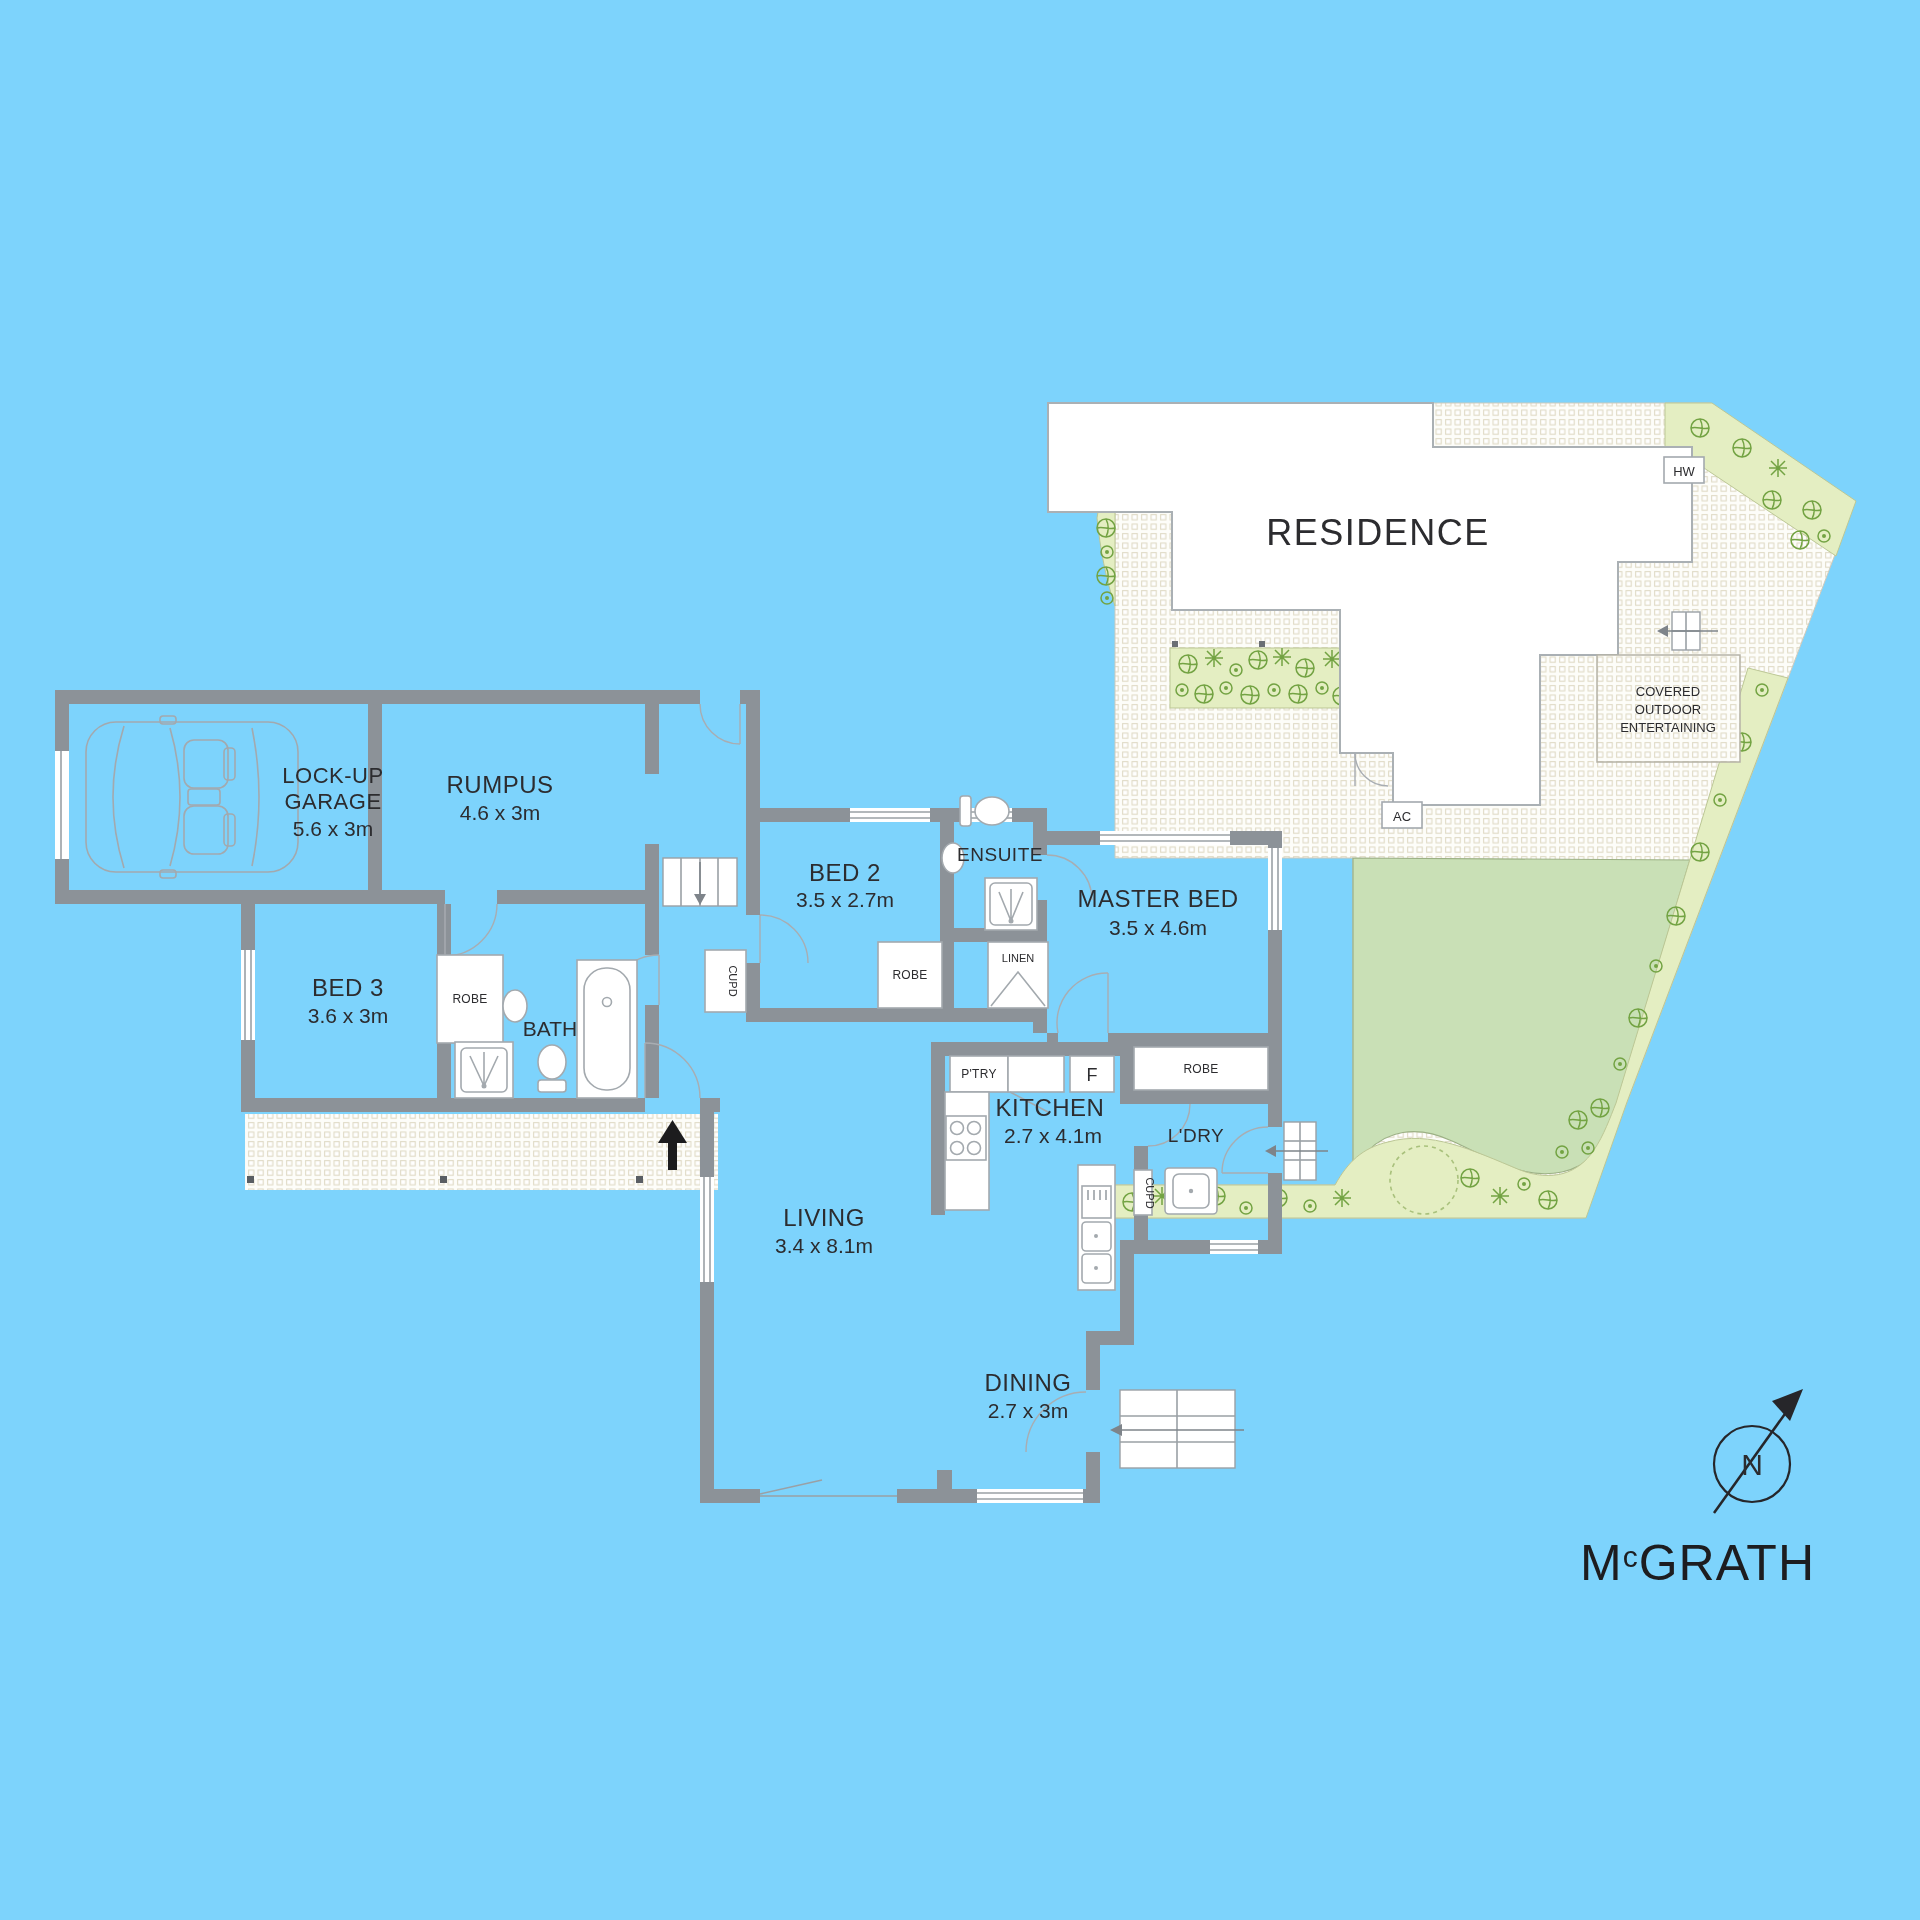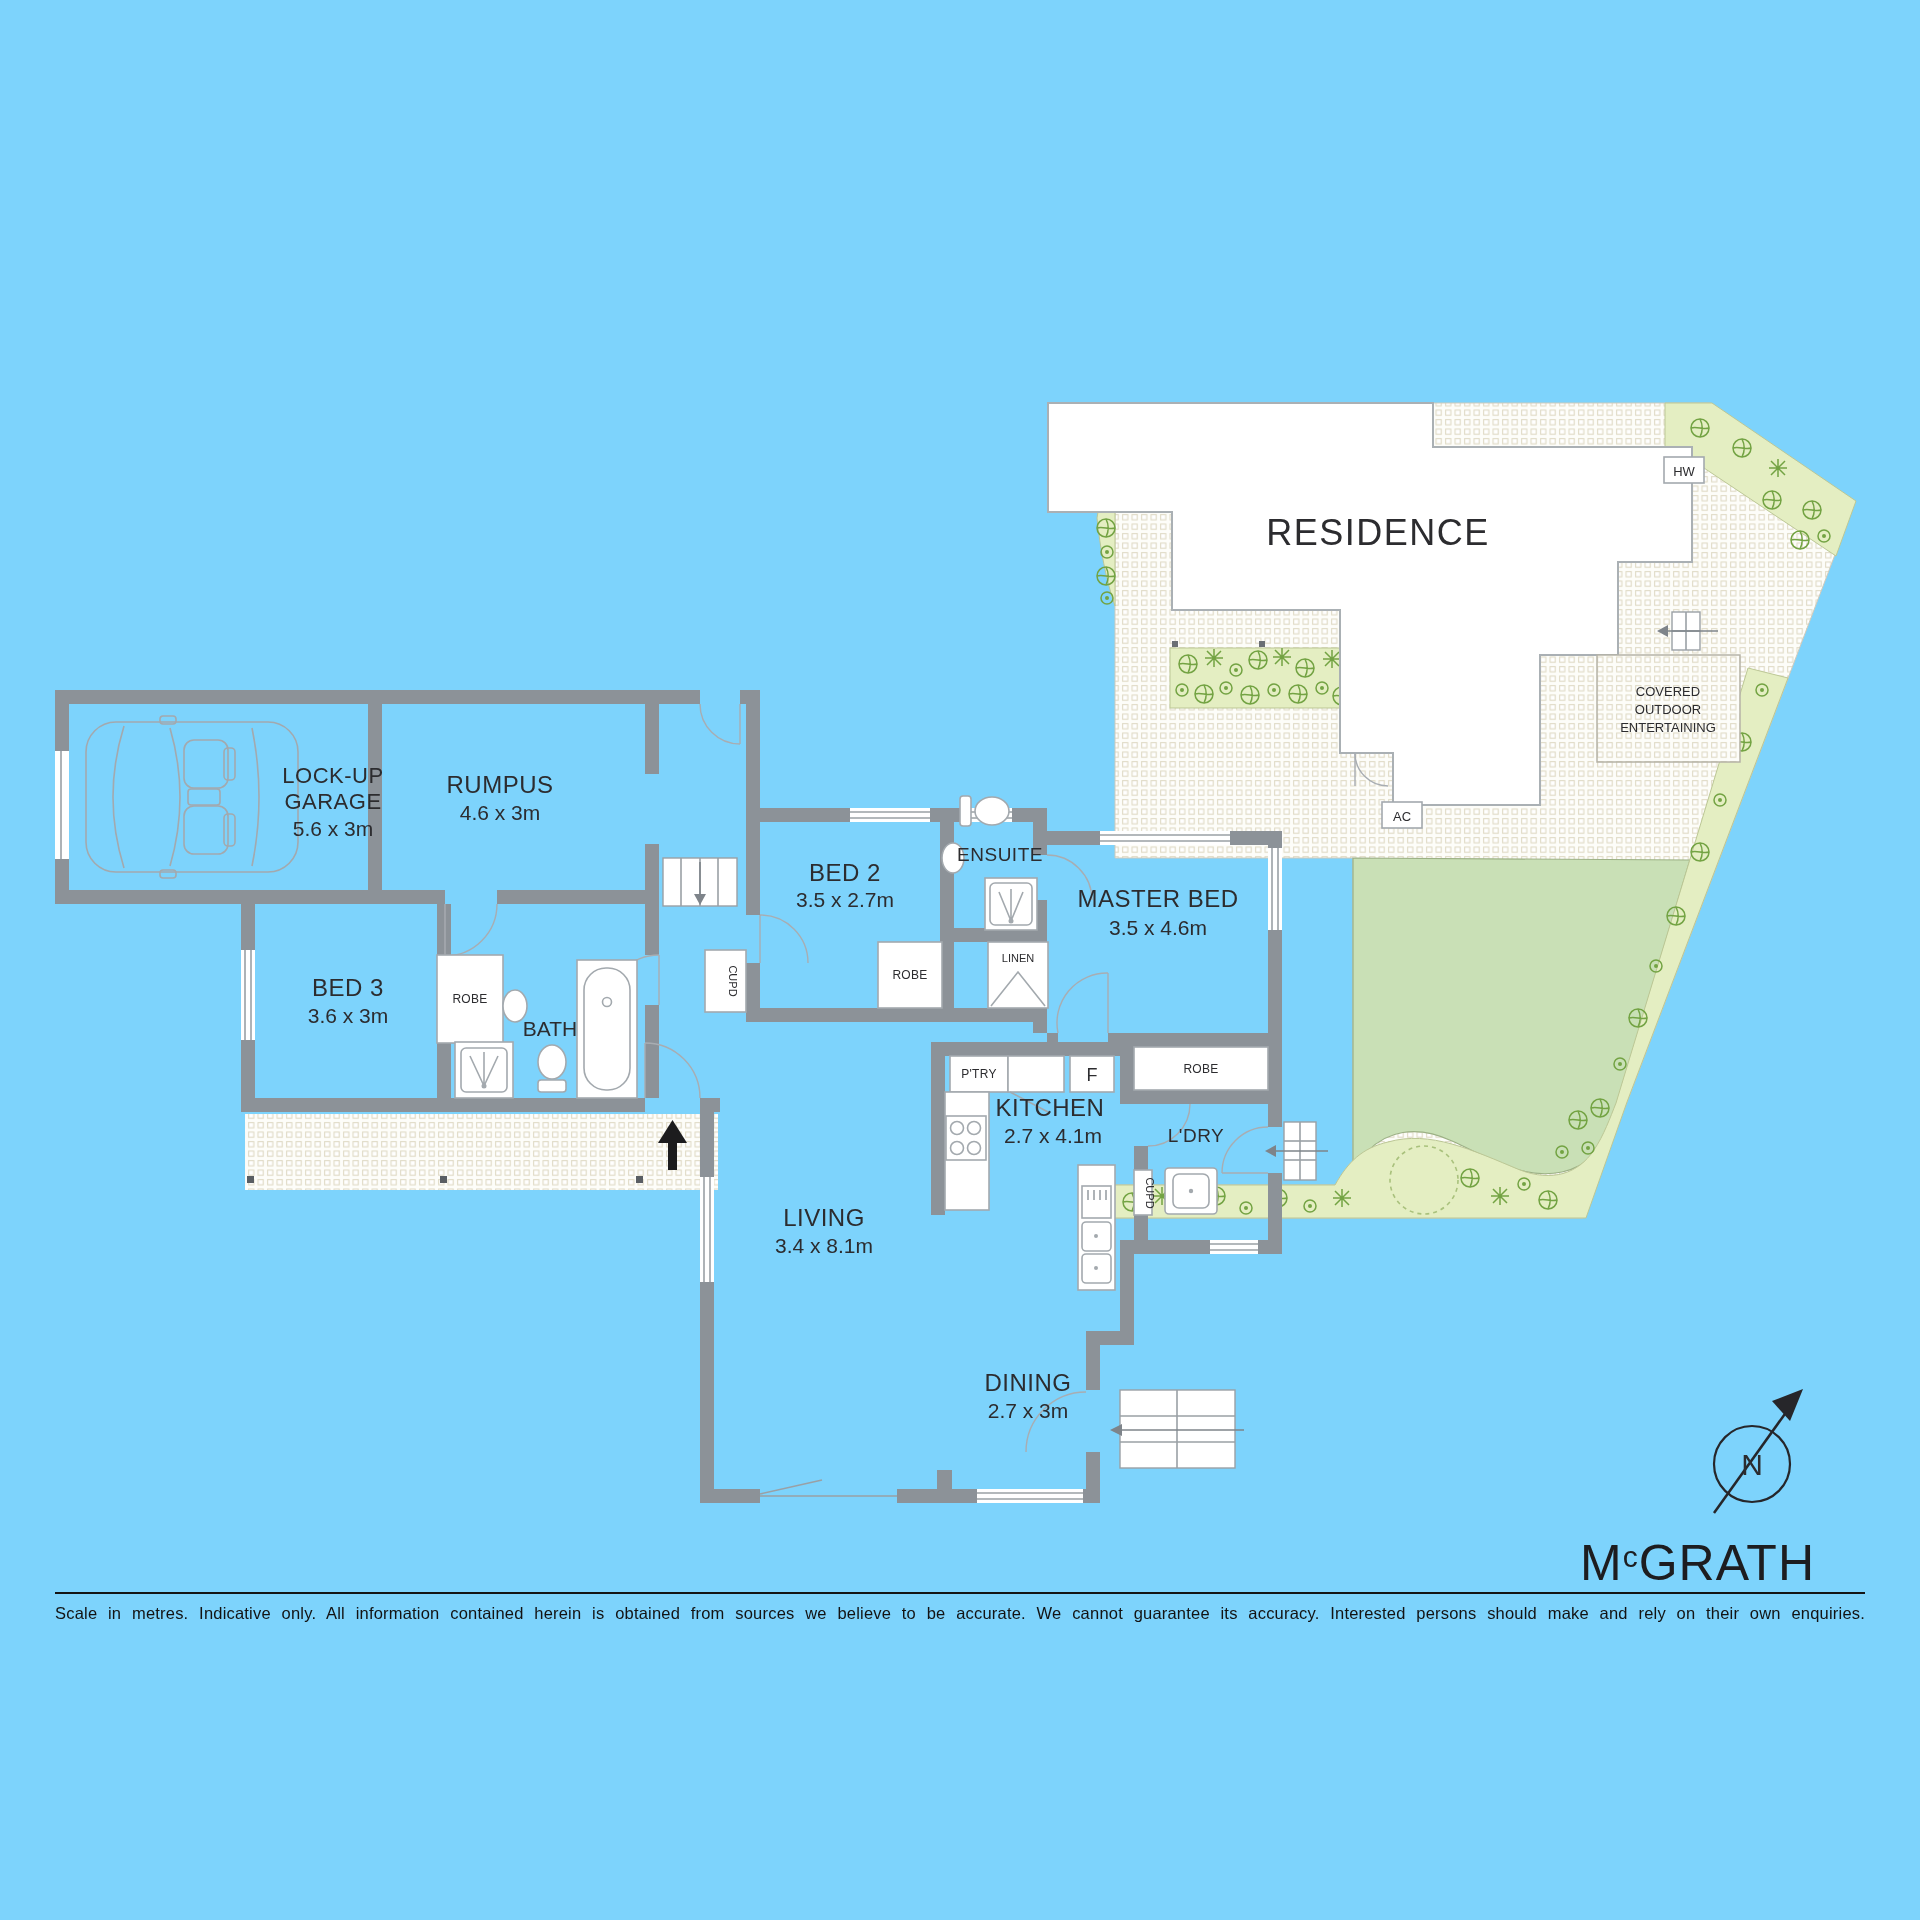--- a/index.html
+++ b/index.html
@@ -478,14 +478,13 @@
     <polygon points="1803,1389 1772,1401 1790,1421" fill="#26262a"></polygon>
     <circle cx="1752" cy="1464" r="38" fill="none" stroke="#26262a" stroke-width="2.2"></circle>
     <text class="t30" x="1752" y="1475">N</text>
   </g>
 </svg>
 
 
 <div id="logo"><span class="big">M</span><span class="small-c">c</span><span class="big">GRATH</span></div>
 
 
-<div id="footer">Scale in metres. Indicative only. All information contained herein is obtained from sources we believe to be accurate. We cannot guarantee its accuracy. Interested persons should make and rely on their own enquiries.</div>
 </div>
 
 </body></html>

